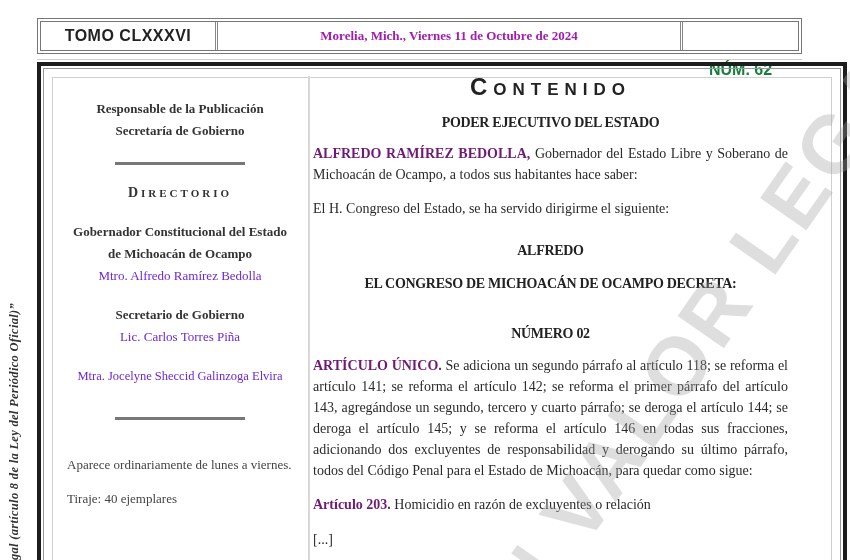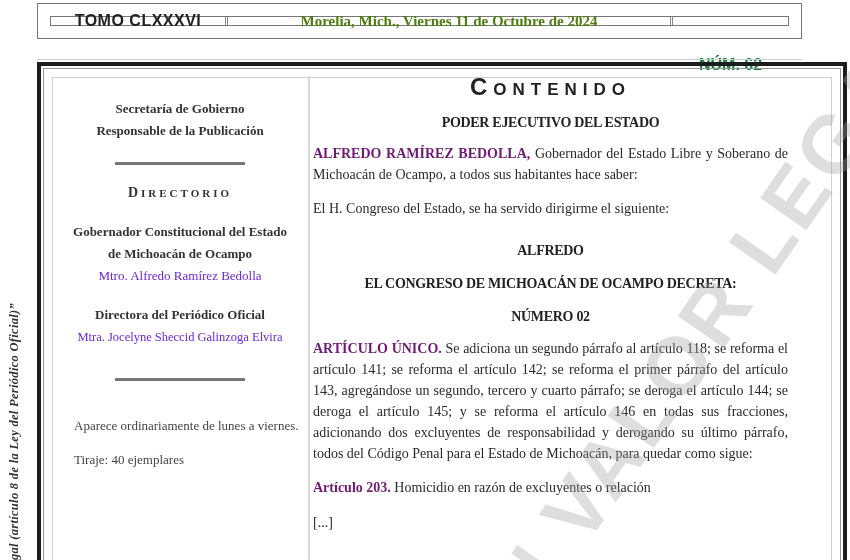--- a/index.html
+++ b/index.html
@@ -4,32 +4,32 @@
   <style>
     html, body { margin: 0; padding: 0; }
     body {
       width: 850px; height: 560px; overflow: hidden;
       background: #ffffff; position: relative;
       font-family: "Liberation Serif", "DejaVu Serif", serif;
       color: #222222;
     }
     
     .header {
-      position: absolute; left: 37px; top: 3px; width: 765px; height: 36px;
-      border: 1px solid #777; box-sizing: border-box; padding: 12px;
+      position: absolute; left: 37px; top: 18px; width: 765px; height: 36px;
+      border: 1px solid #777; box-sizing: border-box; padding: 2px;
     }
     .header-inner {
       display: flex; width: 100%; height: 100%;
       border: 1px solid #777; box-sizing: border-box;
     }
     .hcell { display: flex; align-items: center; justify-content: center; box-sizing: border-box; }
     .h-tomo { width: 177px; border-right: 3px double #888;
       font-family: "Liberation Sans", "DejaVu Sans", sans-serif; font-weight: bold; font-size: 16px; letter-spacing: 0.5px; color:#222; }
     .h-date { flex: 1; border-right: 3px double #888;
-      font-weight: bold; font-size: 15px; color:#4d7c0f;font-family:Liberation Serif, serif; }
+      font-weight: bold; font-size: 13px; color:#a21caf;font-family:Liberation Serif, serif; }
     .h-num { width: 115px;
       font-family: Liberation Sans, sans-serif; font-weight: bold; font-size: 16px; color:#15803d;margin-top:48px; }
     .header-rule {
       position: absolute; left: 37px; top: 59px; width: 765px; height: 1px; background: #cfcfcf;
     }
 
     
     .frame {
       position: absolute; left: 37px; top: 62px; width: 810px; height: 520px;
       border: 4px solid #1d1d1d; box-sizing: border-box;
@@ -49,21 +49,21 @@
       border-right: 2px solid #d8d8d8; box-sizing: border-box;
     }
     .lc-block { text-align: center; }
     .lc-bold { font-weight: bold; font-size: 13px; color: #333; line-height: 22px; }
     .lc-norm { font-size: 13px; color: #6d28d9; line-height: 22px; }
     .lc-rule { width: 130px; height: 3px; background: #777; margin: 0 auto; }
     .directorio {
       font-weight: bold; font-size: 11px; letter-spacing: 3px; color:#333;
     }
     .directorio .big { font-size: 14px; }
-    .lc-plain { font-size: 13px; color: #444; line-height: 22px; text-align: left; padding-left: 22px; }
+    .lc-plain { font-size: 13px; color: #444; line-height: 22px; text-align: left; padding-left: 15px; }
 
     
     .right-col {
       position: absolute; left: 313px; top: 70px; width: 475px;
     }
     .contenido {
       text-align: center; font-family: "Liberation Sans", "DejaVu Sans", sans-serif;
       font-weight: bold; color: #222; letter-spacing: 6px; font-size: 17px;
       margin-top: 3px;
     }
@@ -102,58 +102,61 @@
 <div class="header-rule"></div>
 
 <div class="frame">
   <div class="frame-inner"></div>
 </div>
 
 <div class="side-text">gal (artículo 8 de la Ley del Periódico Oficial)”</div>
 
 <div class="left-col">
   <div class="lc-block" style="margin-top:22px;">
+    <div class="lc-bold">Responsable de la Publicación</div>
     <div class="lc-bold">Secretaría de Gobierno</div>
-    <div class="lc-bold">Responsable de la Publicación</div>
   </div>
   <div class="lc-rule" style="margin-top:20px;"></div>
   <div class="lc-block directorio" style="margin-top:20px;">
     <span class="big">D</span><span>IRECTORIO</span>
   </div>
 
   <div class="lc-block" style="margin-top:20px;">
     <div class="lc-bold">Gobernador Constitucional del Estado</div>
     <div class="lc-bold">de Michoacán de Ocampo</div>
     <div class="lc-norm">Mtro. Alfredo Ramírez Bedolla</div>
   </div>
 
+  <div class="lc-block" style="margin-top:17px;">
+    <div class="lc-bold">Secretario de Gobierno</div>
+    <div class="lc-norm">Lic. Carlos Torres Piña</div>
+  </div>
 
   <div class="lc-block" style="margin-top:17px;">
-    <div class="lc-bold">Directora del Periódico Oficial</div>
     <div class="lc-norm" style="font-size:12.5px;">Mtra.  Jocelyne Sheccid Galinzoga Elvira</div>
   </div>
 
   <div class="lc-rule" style="margin-top:30px;"></div>
 
   <div class="lc-plain" style="margin-top:34px;">Aparece ordinariamente de lunes a viernes.</div>
   <div class="lc-plain" style="margin-top:12px;">Tiraje: 40 ejemplares</div>
 </div>
 
 <div class="right-col">
   <div class="contenido">
     <span class="cap">C</span><span>ONTENIDO</span>
   </div>
   <div class="center-bold" style="margin-top:14px;">PODER EJECUTIVO DEL ESTADO</div>
   <div class="para" style="margin-top:12px;">
     <b>ALFREDO RAMÍREZ BEDOLLA,</b><span> Gobernador del Estado Libre y Soberano de Michoacán de Ocampo, a todos sus habitantes hace saber:</span>
   </div>
   <div class="para" style="margin-top:13px;">El H. Congreso del Estado, se ha servido dirigirme el siguiente:</div>
   <div class="center-bold" style="margin-top:24px;">ALFREDO</div>
   <div class="center-bold" style="margin-top:17px;">EL CONGRESO DE MICHOACÁN DE OCAMPO DECRETA:</div>
-  <div class="center-bold" style="margin-top:17px;">NÚMERO 02</div>
+  <div class="center-bold" style="margin-top:34px;">NÚMERO 02</div>
   <div class="para" style="margin-top:13px;">
     <b>ARTÍCULO ÚNICO.</b><span> Se adiciona un segundo párrafo al artículo 118; se reforma el artículo 141; se reforma el artículo 142; se reforma el primer párrafo del artículo 143, agregándose un segundo, tercero y cuarto párrafo; se deroga el artículo 144; se deroga el artículo 145; y se reforma el artículo 146 en todas sus fracciones, adicionando dos excluyentes de responsabilidad y derogando su último párrafo, todos del Código Penal para el Estado de Michoacán, para quedar como sigue:</span>
   </div>
   <div class="para" style="margin-top:13px;">
     <b>Artículo 203.</b><span> Homicidio en razón de excluyentes o relación</span>
   </div>
   <div class="para" style="margin-top:14px;">[...]</div>
 </div>
 
 <div class="watermark">SIN VALOR LEGAL</div>

